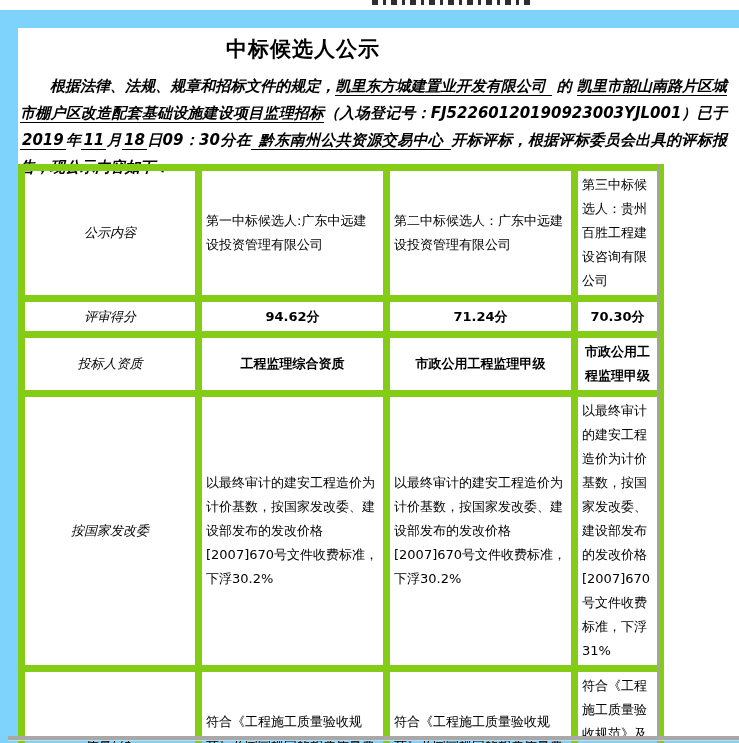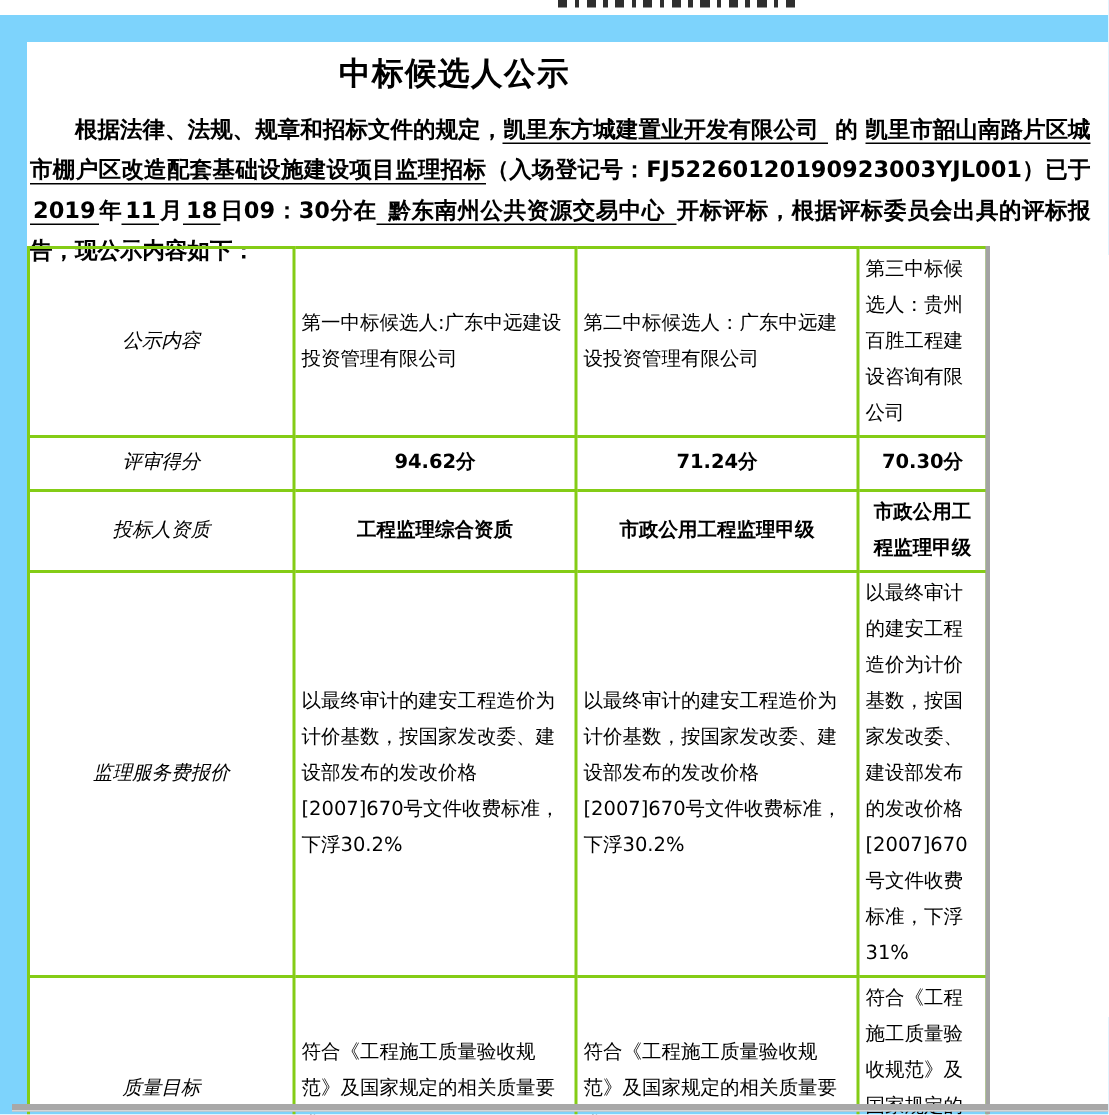--- a/index.html
+++ b/index.html
@@ -20,35 +20,35 @@
     position:absolute; left:18px; top:28px; width:721px; height:708px;
     background:#ffffff;
   }
   .doc-title {
     width:570px; margin-top:7px; text-align:center;
     font-size:21px; font-weight:bold; letter-spacing:1px;
   }
   .intro {
     width:707px; margin:10px 0 0 2px;
     font-size:15px; font-weight:bold; line-height:27px;
-    text-indent:2em; text-align:justify;
+    text-indent:2em; text-align:justify;font-style:italic;
   }
   .u { border-bottom:1.5px solid #000; }
   .u.pr { padding-right:6px; }
   .u.pad { padding:0 8px; }
   .u.px { padding:0 2px; }
   .conn { margin:0 5px; }
   
   table.bid {
     position:absolute; left:0; top:136px; width:639px;
     border-collapse:collapse; table-layout:fixed;
     font-size:13px; line-height:24px;
   }
   table.bid th, table.bid td {
-    border:2px solid #84cc16; vertical-align:middle;
+    border:7px solid #84cc16; vertical-align:middle;
     padding:2px 4px; overflow:hidden; font-weight:normal;
   }
   table.bid th { text-align:center;font-style:italic; }
   tr.row-center td { text-align:center;font-weight:bold; }
   tr.row-left td { text-align:left; }
   col.c1{width:177px;} col.c2{width:188px;} col.c3{width:188px;} col.c4{width:86px;}
   
   .v-gray { position:absolute; left:657px; top:164px; width:3px; height:579px; background:#a3a3a3; }
   
   .h-gray { position:absolute; left:8px; top:736px; width:731px; height:5px; background:#a8a8a8; border-bottom:1px solid #d6d6d6; }
@@ -88,21 +88,21 @@
           <td>71.24分</td>
           <td>70.30分</td>
         </tr>
         <tr class="row-center" style="height:49px">
           <th>投标人资质</th>
           <td>工程监理综合资质</td>
           <td>市政公用工程监理甲级</td>
           <td>市政公用工程监理甲级</td>
         </tr>
         <tr class="row-left" style="height:193px">
-          <th>监理服务费报价</th>
+          <th>按国家发改委</th>
           <td>以最终审计的建安工程造价为计价基数，按国家发改委、建设部发布的发改价格[2007]670号文件收费标准，下浮30.2%</td>
           <td>以最终审计的建安工程造价为计价基数，按国家发改委、建设部发布的发改价格[2007]670号文件收费标准，下浮30.2%</td>
           <td>以最终审计的建安工程造价为计价基数，按国家发改委、建设部发布的发改价格[2007]670号文件收费标准，下浮31%</td>
         </tr>
         <tr class="row-left" style="height:98px">
           <th>质量目标</th>
           <td>符合《工程施工质量验收规范》及国家规定的相关质量要求.</td>
           <td>符合《工程施工质量验收规范》及国家规定的相关质量要求.</td>
           <td>符合《工程施工质量验收规范》及国家规定的相关质量要求.</td>
         </tr>

